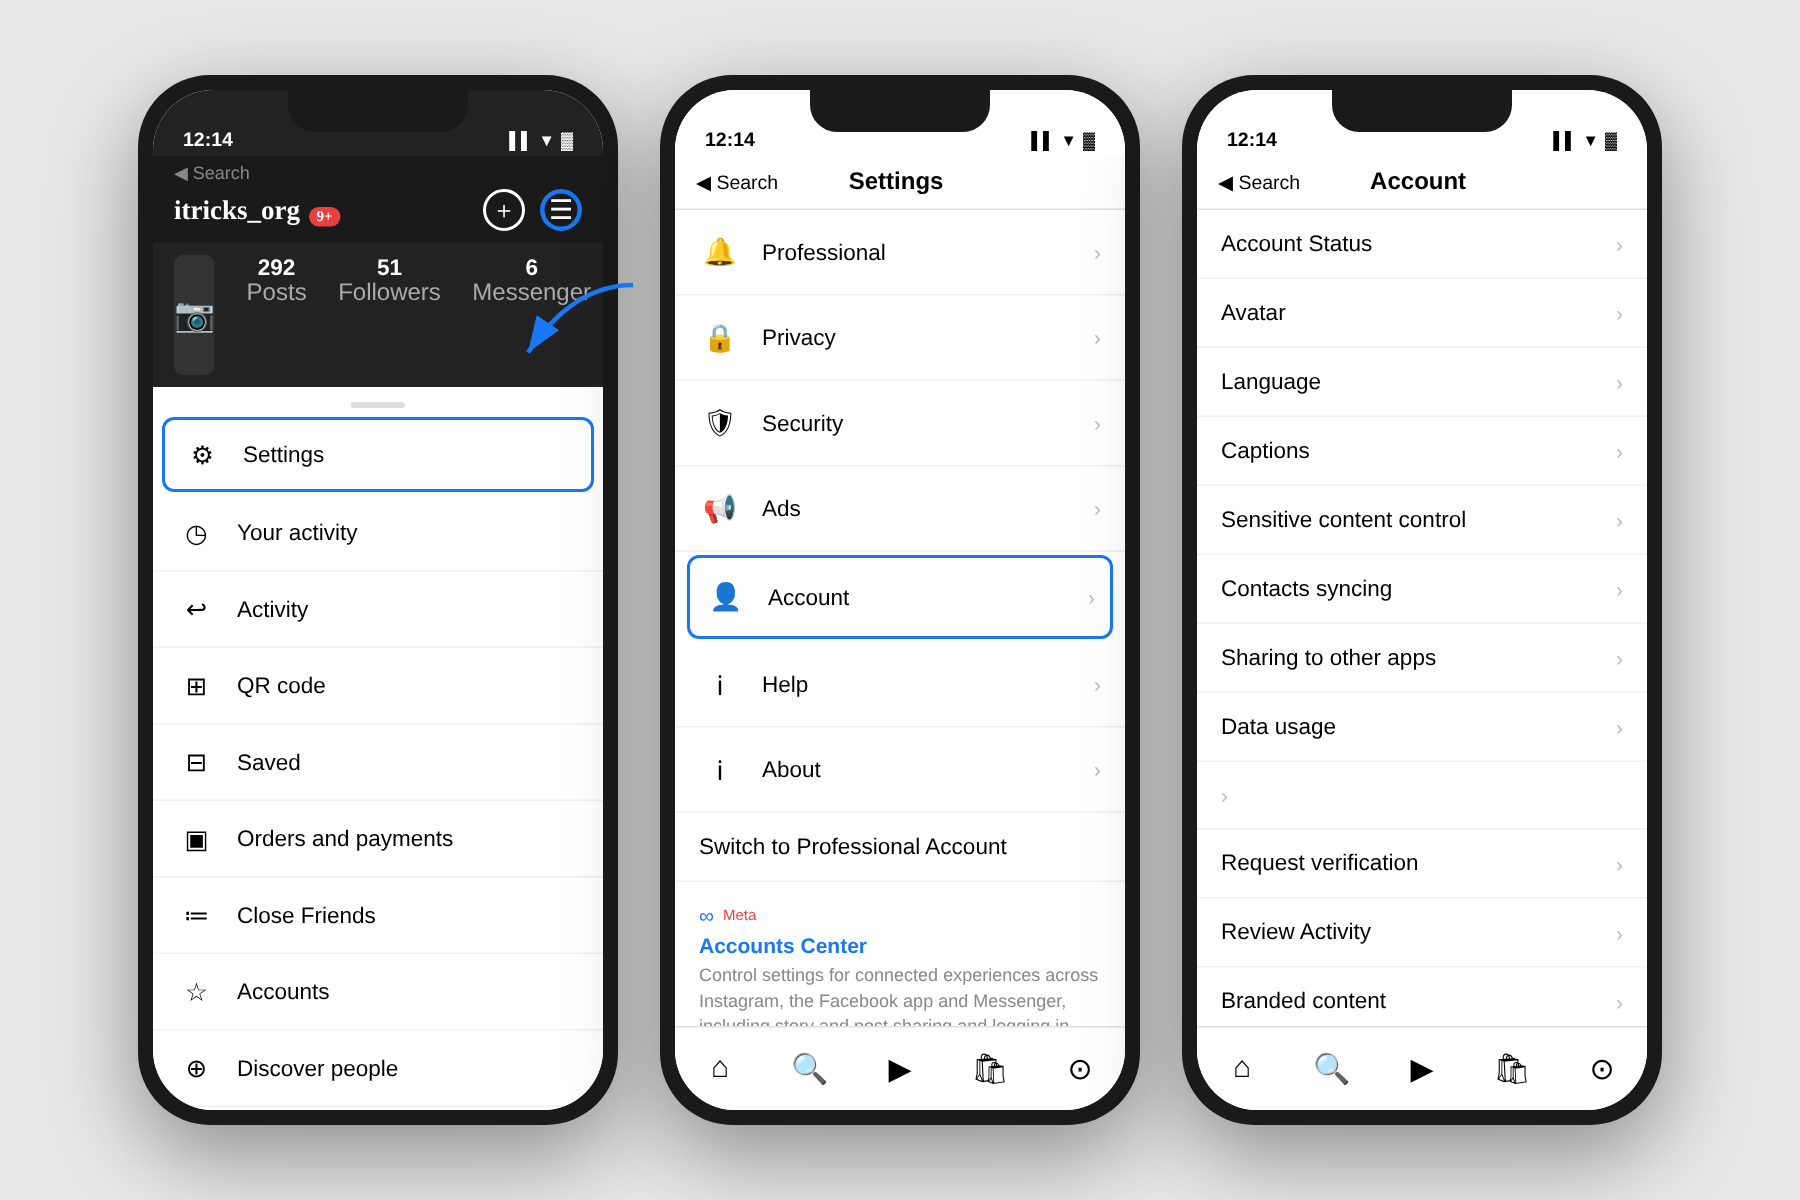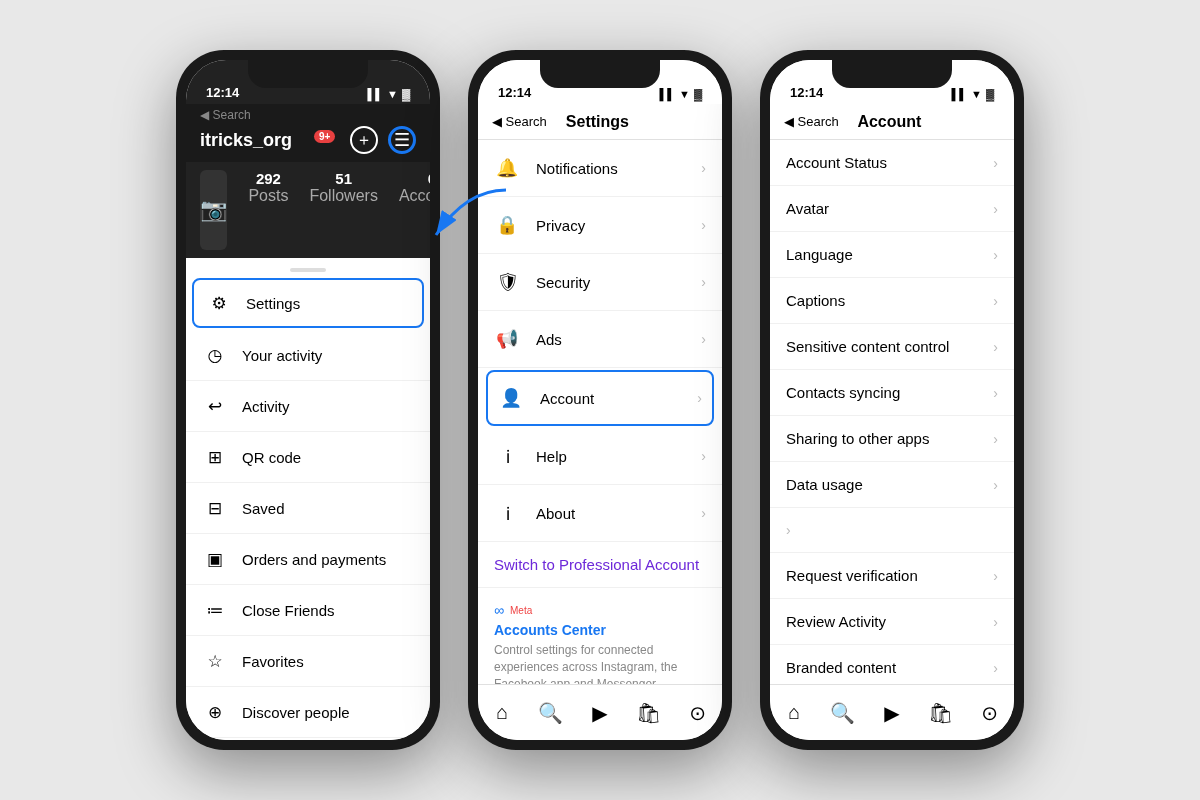--- a/index.html
+++ b/index.html
@@ -9,21 +9,21 @@
       background: #e8e8e8;
       display: flex;
       align-items: center;
       justify-content: center;
       gap: 28px;
       font-family: -apple-system, BlinkMacSystemFont, 'Segoe UI', sans-serif;
       overflow: hidden;
     }
 
     .phone {
-      width: 264px;
+      width: 320px;
       height: 700px;
       background: #1a1a1a;
       border-radius: 48px;
       padding: 10px;
       position: relative;
       box-shadow: 0 20px 60px rgba(0,0,0,0.4);
     }
 
     .phone-inner {
       width: 100%;
@@ -110,22 +110,23 @@
       display: flex;
       align-items: center;
       justify-content: space-between;
     }
 
     .profile-username {
       font-size: 18px;
       font-weight: 700;
       color: #fff;
       display: flex;
-      align-items: flex-start;
-      gap: 22px;
+      align-items: flex-end;
+      gap: 6px;
+      font-family: Liberation Serif, serif;
     }
 
     .badge-red {
       background: #e84040;
       color: #fff;
       font-size: 10px;
       font-weight: 700;
       border-radius: 10px;
       padding: 1px 5px;
     }
@@ -250,21 +251,21 @@
 
     .settings-item.highlighted {
       border: 2px solid #1877f2;
       border-radius: 8px;
       margin: 2px 8px;
       padding: 12px 10px;
     }
 
     .settings-link {
       padding: 14px 16px;
-      color: #6d28d9;
+      color: #000000;
       font-size: 15px;
       cursor: pointer;
     }
 
     .meta-section {
       padding: 14px 16px;
       border-top: 0.5px solid #f0f0f0;
     }
 
     .meta-logo {
@@ -393,21 +394,21 @@
         <div class="stat-item">
           <div class="stat-num">292</div>
           <div class="stat-label">Posts</div>
         </div>
         <div class="stat-item">
           <div class="stat-num">51</div>
           <div class="stat-label">Followers</div>
         </div>
         <div class="stat-item">
           <div class="stat-num">6</div>
-          <div class="stat-label">Accounts</div>
+          <div class="stat-label">Messenger</div>
         </div>
       </div>
 
       <div class="slide-menu">
         <div class="slide-menu-handle"></div>
 
         <div class="menu-item highlighted">
           <div class="menu-icon">⚙</div>
           <span>Settings</span>
         </div>
@@ -431,21 +432,21 @@
         <div class="menu-item">
           <div class="menu-icon">▣</div>
           <span>Orders and payments</span>
         </div>
         <div class="menu-item">
           <div class="menu-icon">≔</div>
           <span>Close Friends</span>
         </div>
         <div class="menu-item">
           <div class="menu-icon">☆</div>
-          <span>Favorites</span>
+          <span>Accounts</span>
         </div>
         <div class="menu-item">
           <div class="menu-icon">⊕</div>
           <span>Discover people</span>
         </div>
         <div class="menu-item">
           
           
         </div>
       </div>
@@ -477,21 +478,21 @@
 
     <div class="nav-bar">
       <span class="nav-back">◀ Search</span>
       <span class="nav-title">Settings</span>
       <span style="width:60px"></span>
     </div>
 
     <div class="settings-list">
       <div class="settings-item">
         <div class="settings-icon">🔔</div>
-        <span class="settings-item-label">Notifications</span>
+        <span class="settings-item-label">Professional</span>
         <span class="chevron">›</span>
       </div>
       <div class="settings-item">
         <div class="settings-icon">🔒</div>
         <span class="settings-item-label">Privacy</span>
         <span class="chevron">›</span>
       </div>
       <div class="settings-item">
         <div class="settings-icon">🛡</div>
         <span class="settings-item-label">Security</span>

